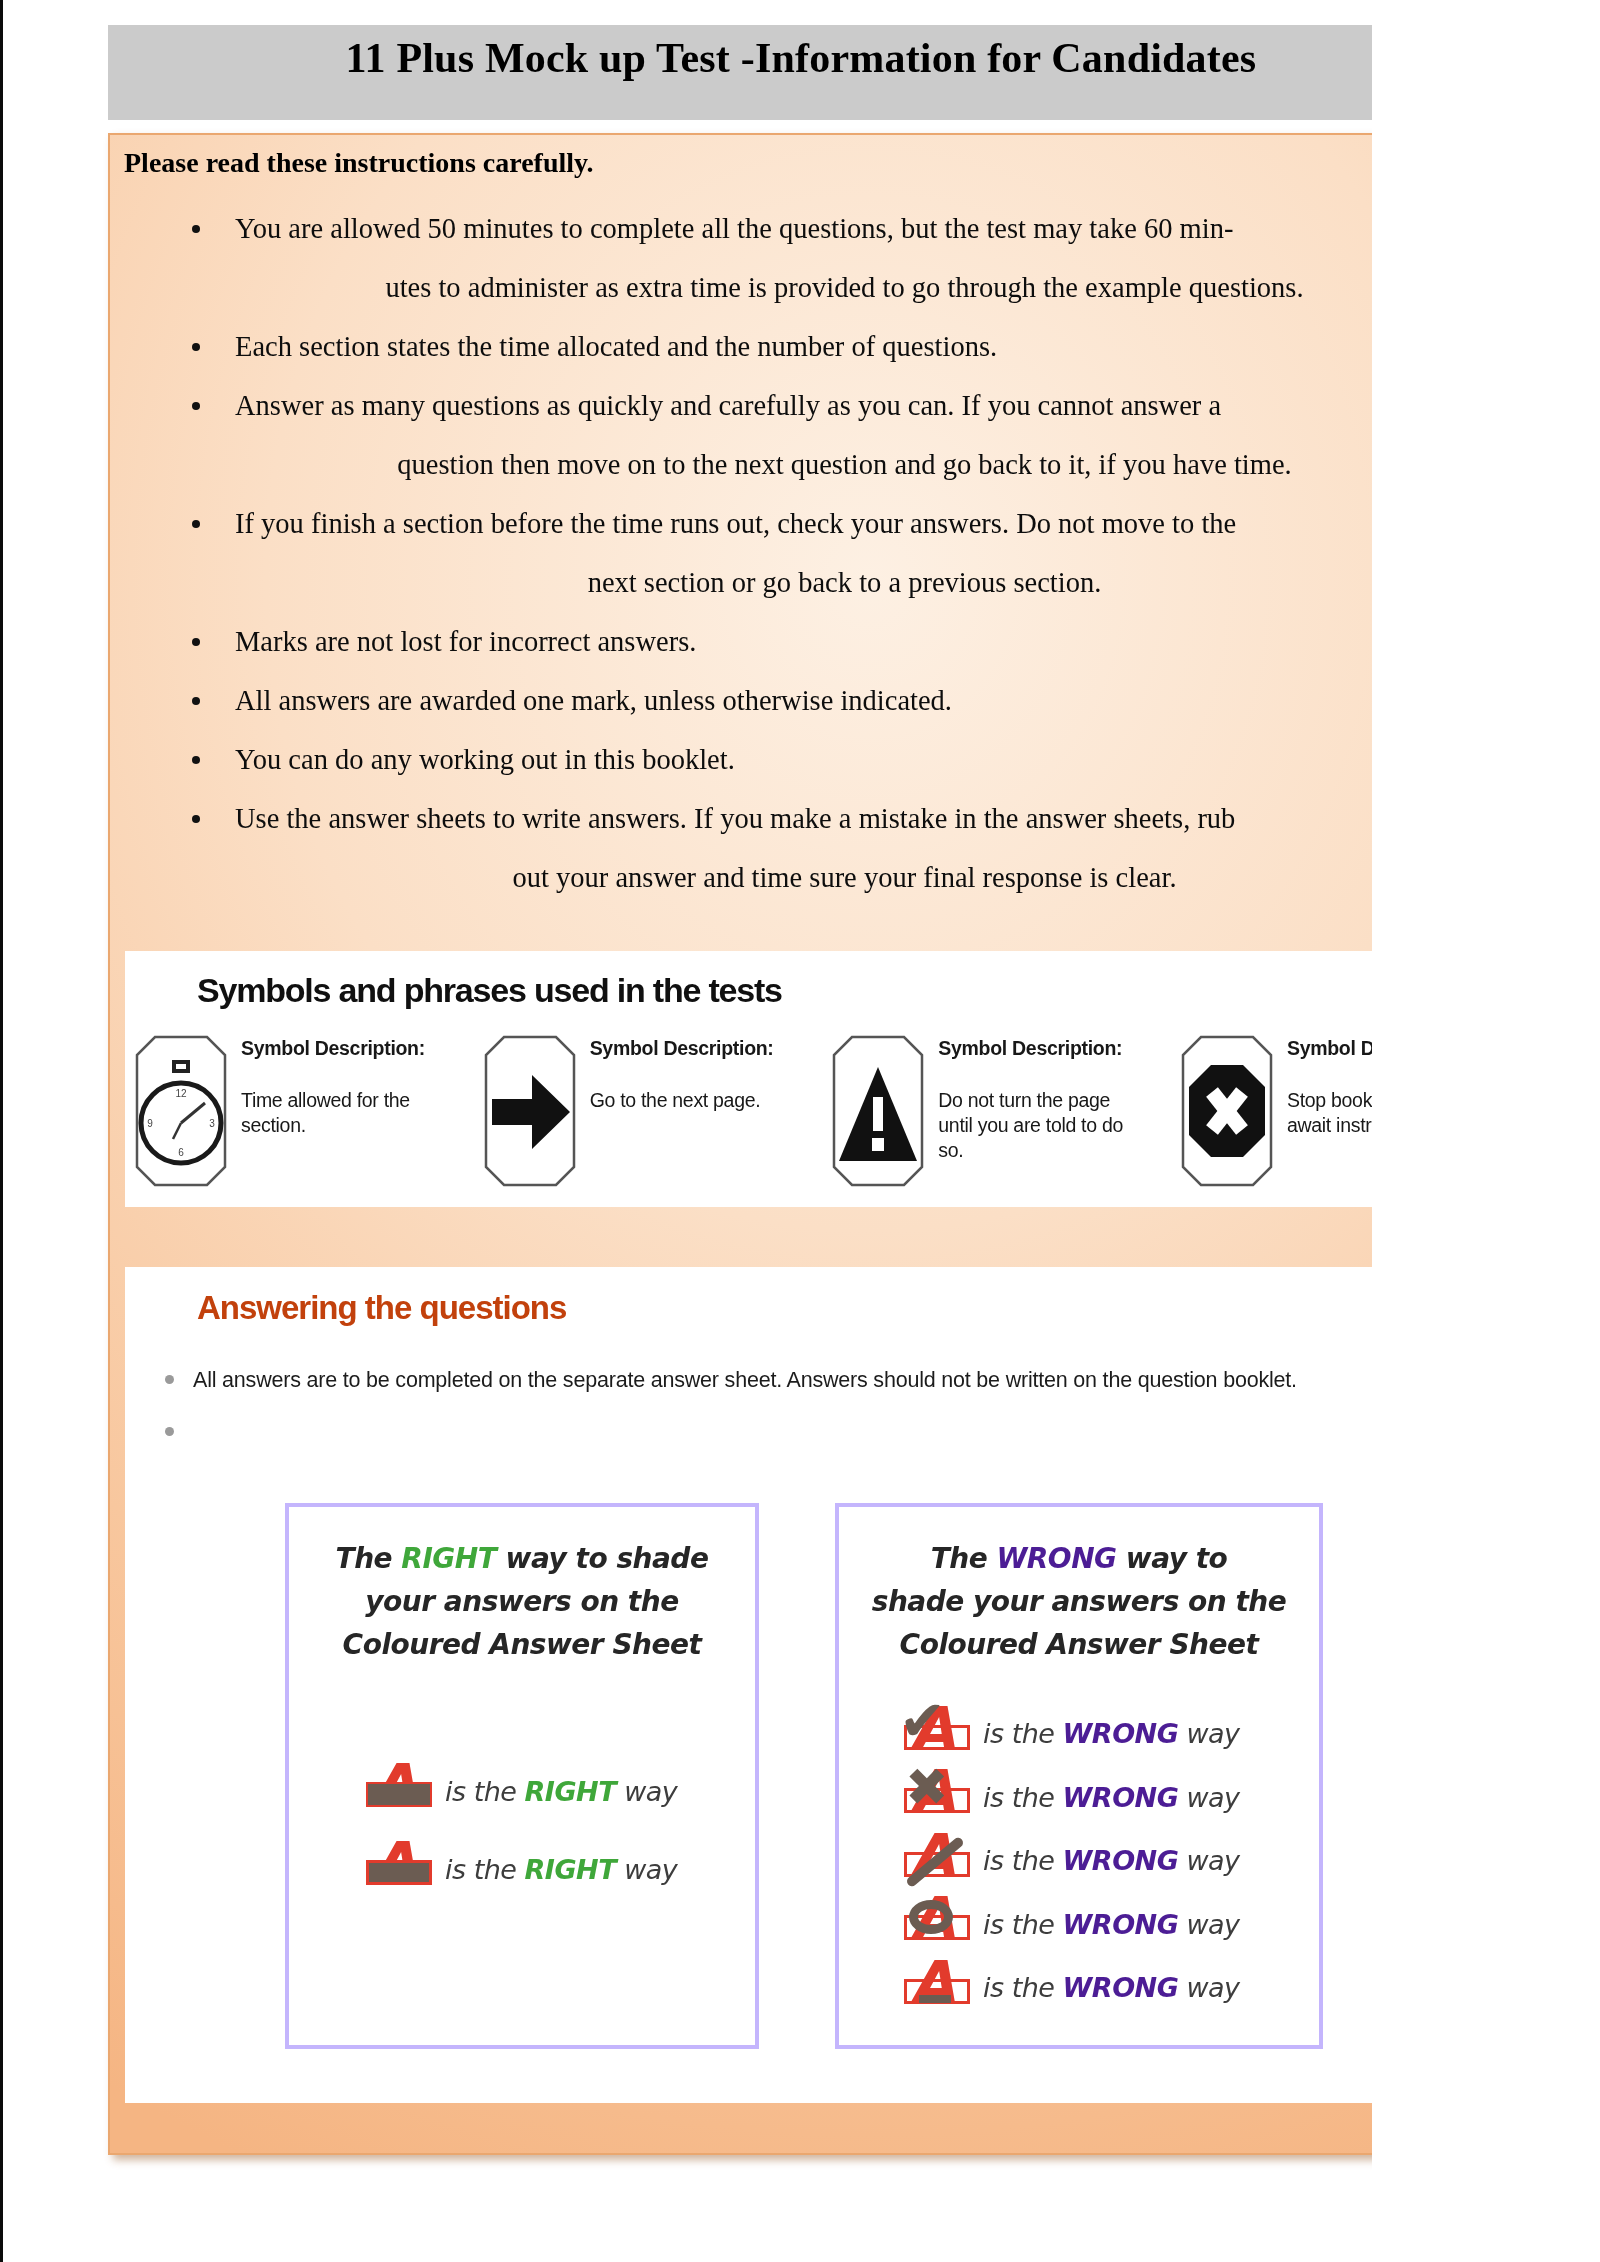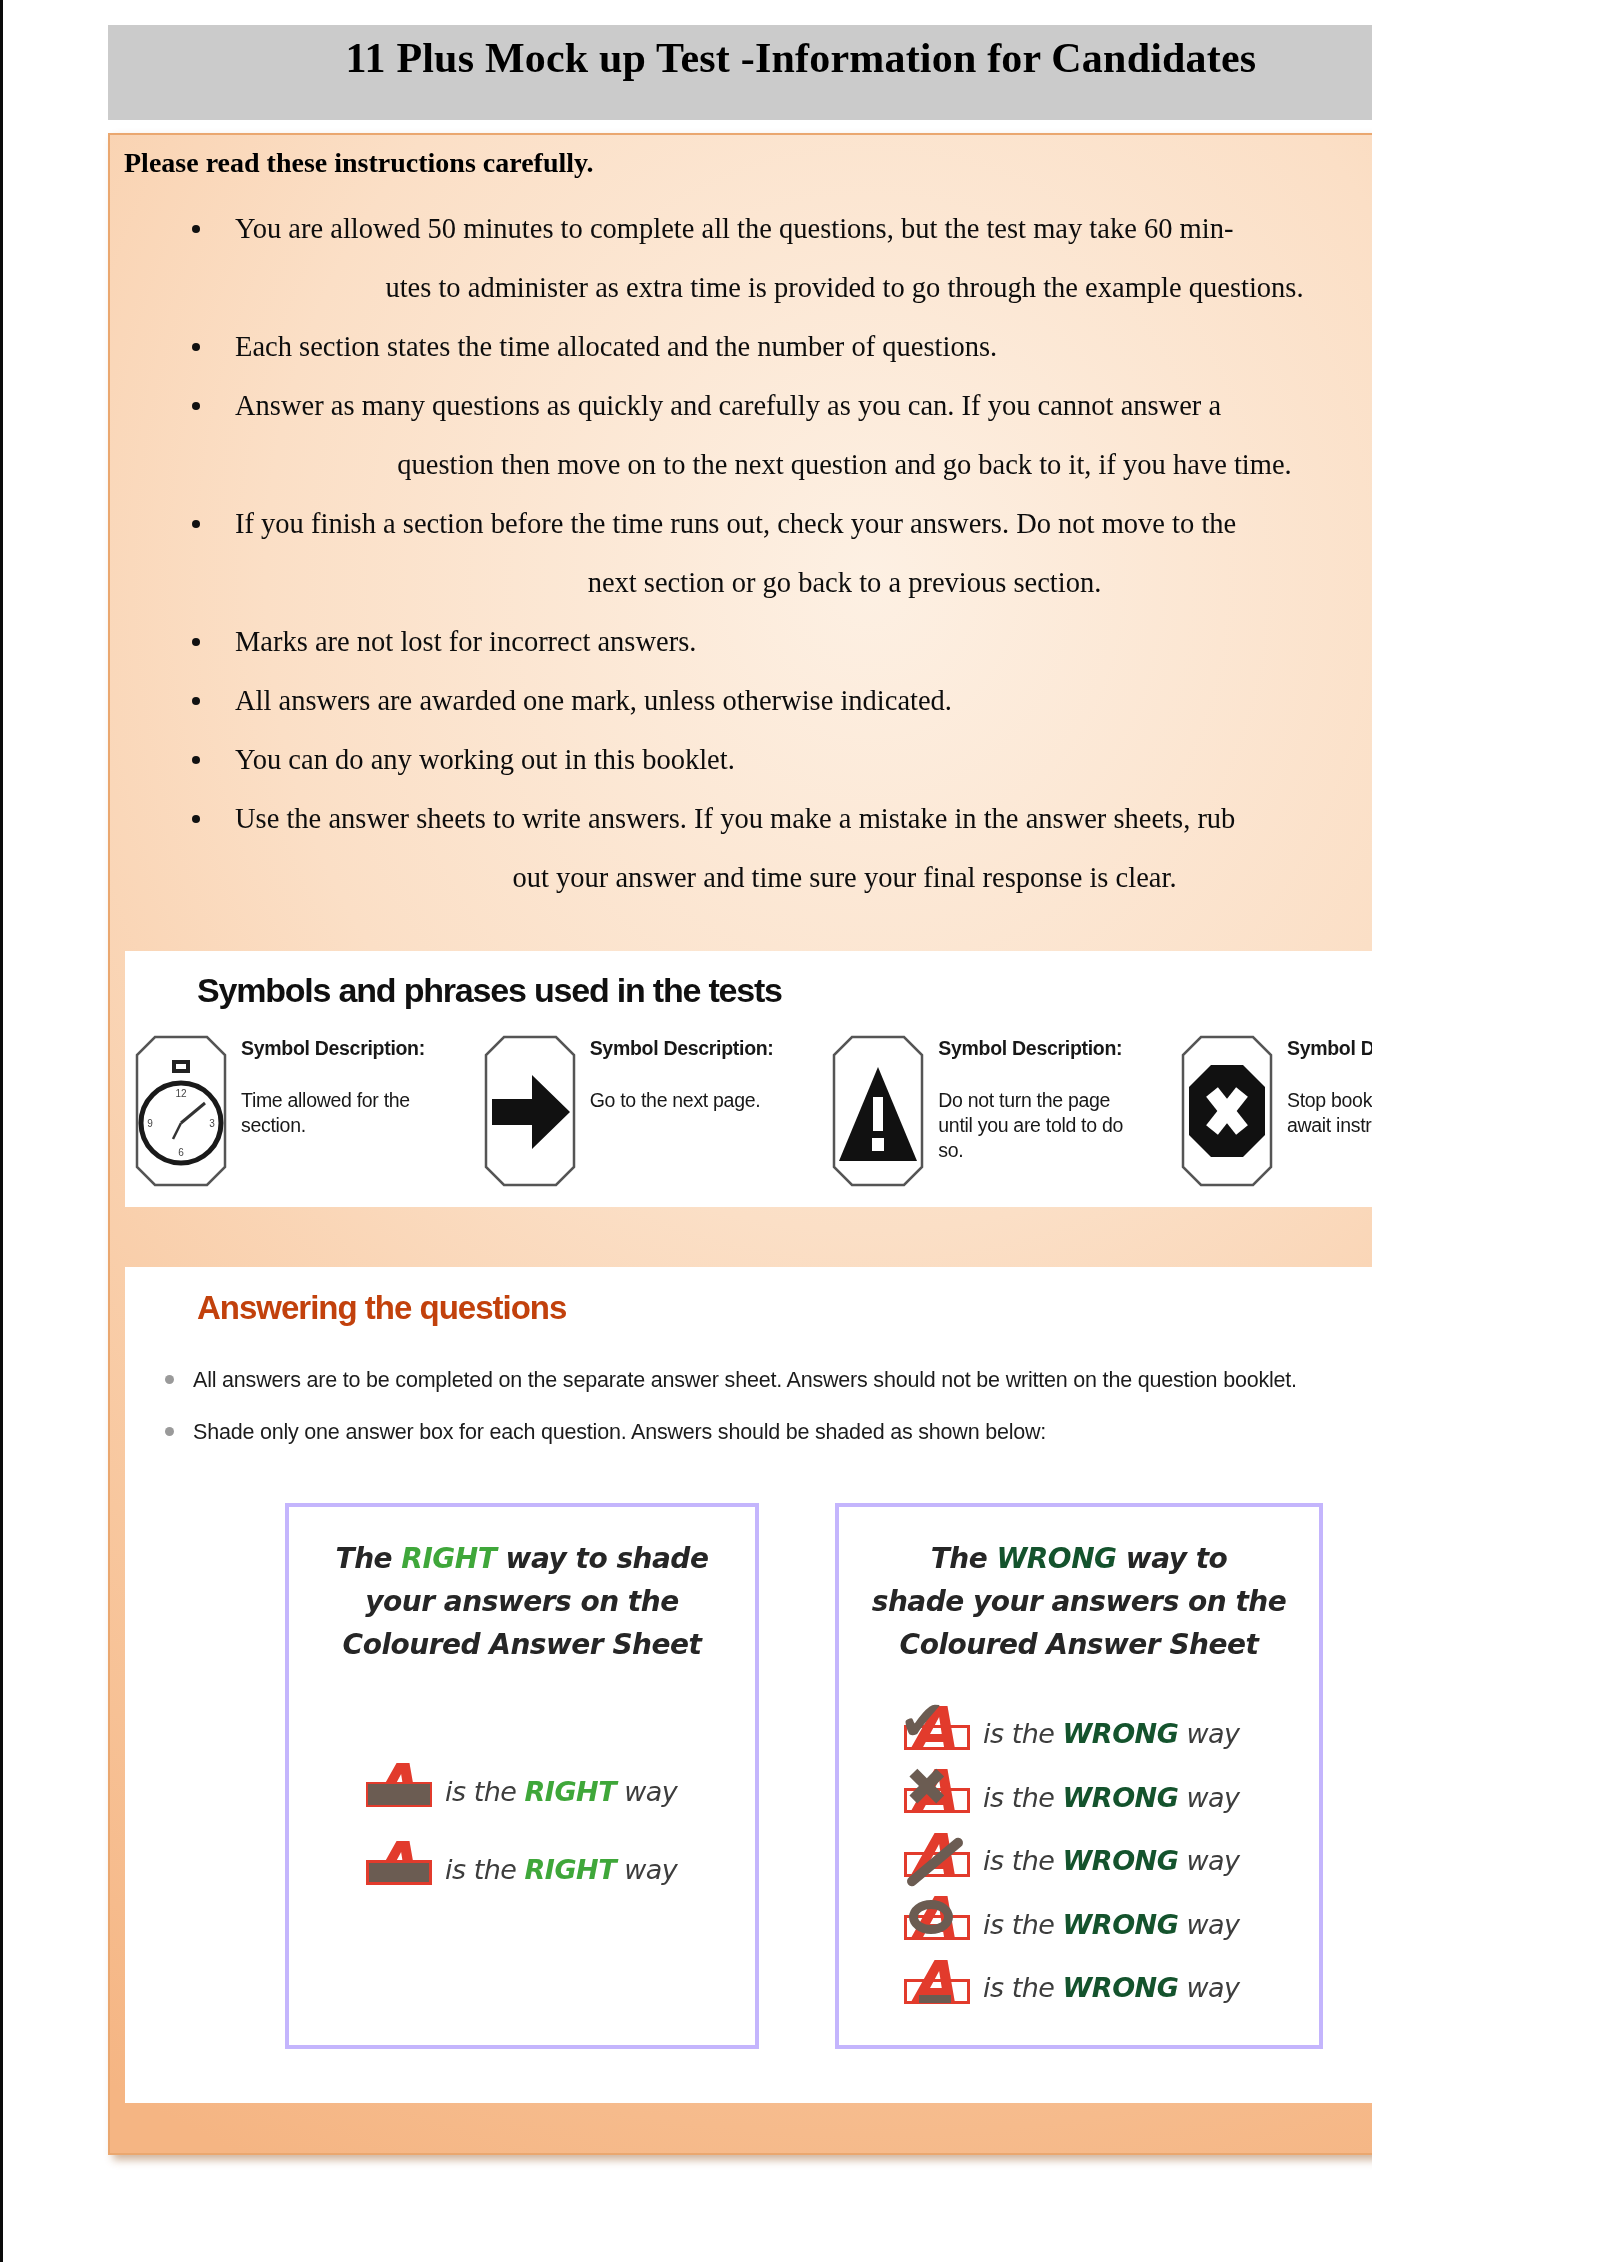--- a/index.html
+++ b/index.html
@@ -40,21 +40,21 @@
   .ans-bullet .gdot { position:absolute; left:8px; top:10px; width:9px; height:9px; background:#9a9a9a; border-radius:50%; }
 
   
   .shade-box { position:absolute; top:236px; height:538px; border:4px solid #c4b5fd; background:#fff;
                font-family:"DejaVu Sans", sans-serif;font-style:italic; }
   .right-box { left:160px; width:466px; }
   .wrong-box { left:710px; width:480px; }
   .sb-title { margin-top:30px; text-align:center; font-weight:bold; font-size:28px; color:#262626; line-height:43px; letter-spacing:-0.5px; }
   .kw { font-weight:bold; }
   .kw-green { color:#3fa73a; }
-  .kw-red { color:#14532d;margin-top:32px; }
+  .kw-red { color:#4c1d95;margin-top:32px; }
 
   .right-rows { margin-top:86px; margin-left:82px; }
   .wrong-rows { margin-top:36px; margin-left:70px; }
   .ex-row { display:flex; align-items:center; }
   .right-rows .ex-row { height:78px; }
   .wrong-rows .ex-row { height:63.5px; }
   .ex-text { margin-left:18px; font-size:27px; color:#3d3d3d; letter-spacing:-0.5px; white-space:nowrap; }
 
   
   .amark { position:relative; width:56px; height:60px; flex:0 0 auto; }
@@ -175,21 +175,21 @@
           </div>
         </div>
 
       </div>
     </div>
 
     <div class="wpanel ans-panel">
       <div class="ans-h">Answering the questions</div>
       <div class="ans-bullets">
         <span class="ans-bullet"><span class="gdot"></span><span>All answers are to be completed on the separate answer sheet. Answers should not be written on the question booklet.</span></span>
-        <span class="ans-bullet"><span class="gdot"></span><span>Shade only one answer box for each question. Answers should be shaded as shown below:</span></span>
+        <span class="ans-bullet"><span class="gdot"></span></span>
       </div>
 
       <div class="shade-box right-box">
         <div class="sb-title">
           <span>The</span>
           <span class="kw kw-green">RIGHT</span>
           <span>way to shade</span><br>
           <span>your answers on the</span><br>
           <span>Coloured Answer Sheet</span>
         </div>

